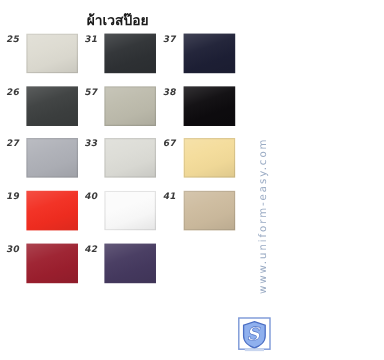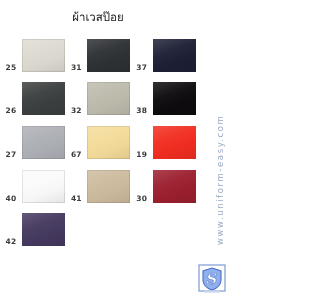--- a/index.html
+++ b/index.html
@@ -23,21 +23,21 @@
   }
 
   
   #title {
     position: absolute;
     left: 0;
     top: 11px;
     width: 196px;
     text-align: center;
     font-size: 11.5px;
-    font-weight: normal;
+    font-weight: bold;
     color: #1a1a1a;
     letter-spacing: 0px;
     line-height: 13px;
     white-space: nowrap;
   }
 
   
   #grid {
     position: absolute;
     left: 0;
@@ -47,22 +47,23 @@
     display: grid;
     grid-template-columns: repeat(3, 1fr);
     grid-template-rows: repeat(6, 1fr);
     column-gap: 0px;
     row-gap: 0px;
   }
 
   .cell {
     position: relative;
     display: flex;
-    align-items: flex-end;
+    align-items: flex-start;
     justify-content: flex-start;
+    font-style: italic;
   }
 
   .swatch-num {
     width: 22px;
     flex: 0 0 22px;
     text-align: center;
     font-size: 7.5px;
     font-weight: bold;
     color: #3b3b3b;
     font-family: "DejaVu Sans", "Liberation Sans", sans-serif;
@@ -139,30 +140,34 @@
       </div>
       <div class="cell">
         <div class="swatch-num">37</div>
         <div class="swatch" style="background-color: rgb(29, 31, 53);"></div>
       </div>
       <div class="cell">
         <div class="swatch-num">26</div>
         <div class="swatch" style="background-color: rgb(60, 63, 63);"></div>
       </div>
       <div class="cell">
-        <div class="swatch-num">32</div>
+        <div class="swatch-num">57</div>
         <div class="swatch bordered" style="background-color: rgb(189, 187, 172);"></div>
       </div>
       <div class="cell">
         <div class="swatch-num">38</div>
         <div class="swatch" style="background-color: rgb(13, 11, 14);"></div>
       </div>
       <div class="cell">
         <div class="swatch-num">27</div>
         <div class="swatch bordered" style="background-color: rgb(174, 176, 183);"></div>
+      </div>
+      <div class="cell">
+        <div class="swatch-num">33</div>
+        <div class="swatch bordered" style="background-color: rgb(220, 220, 214);"></div>
       </div>
       <div class="cell">
         <div class="swatch-num">67</div>
         <div class="swatch bordered" style="background-color: rgb(244, 220, 154);"></div>
       </div>
       <div class="cell">
         <div class="swatch-num">19</div>
         <div class="swatch" style="background-color: rgb(242, 45, 32);"></div>
       </div>
       <div class="cell">

